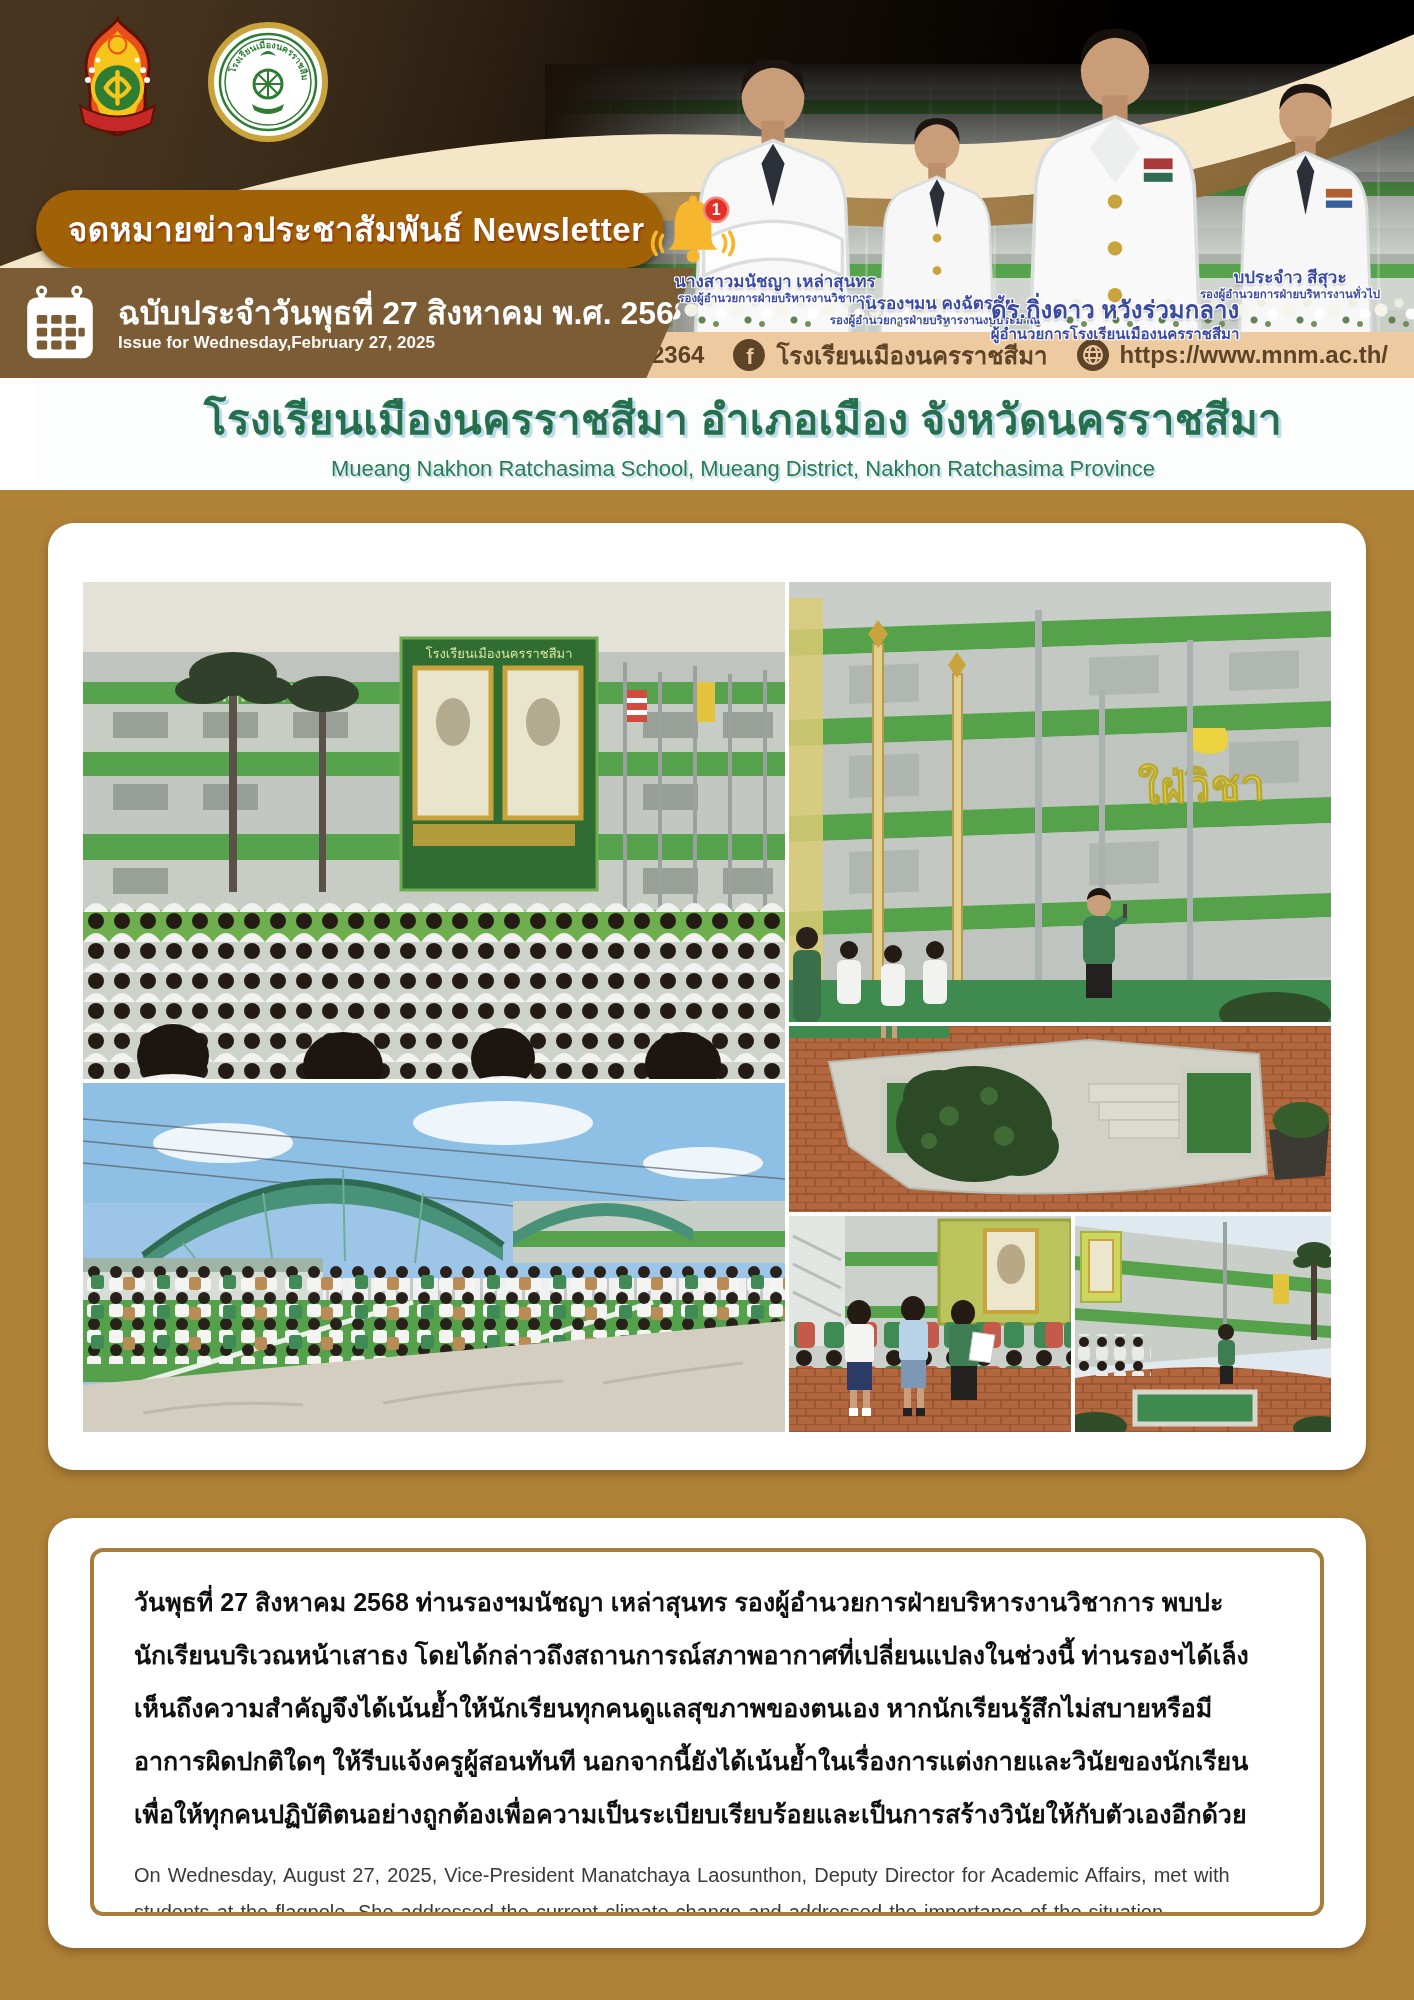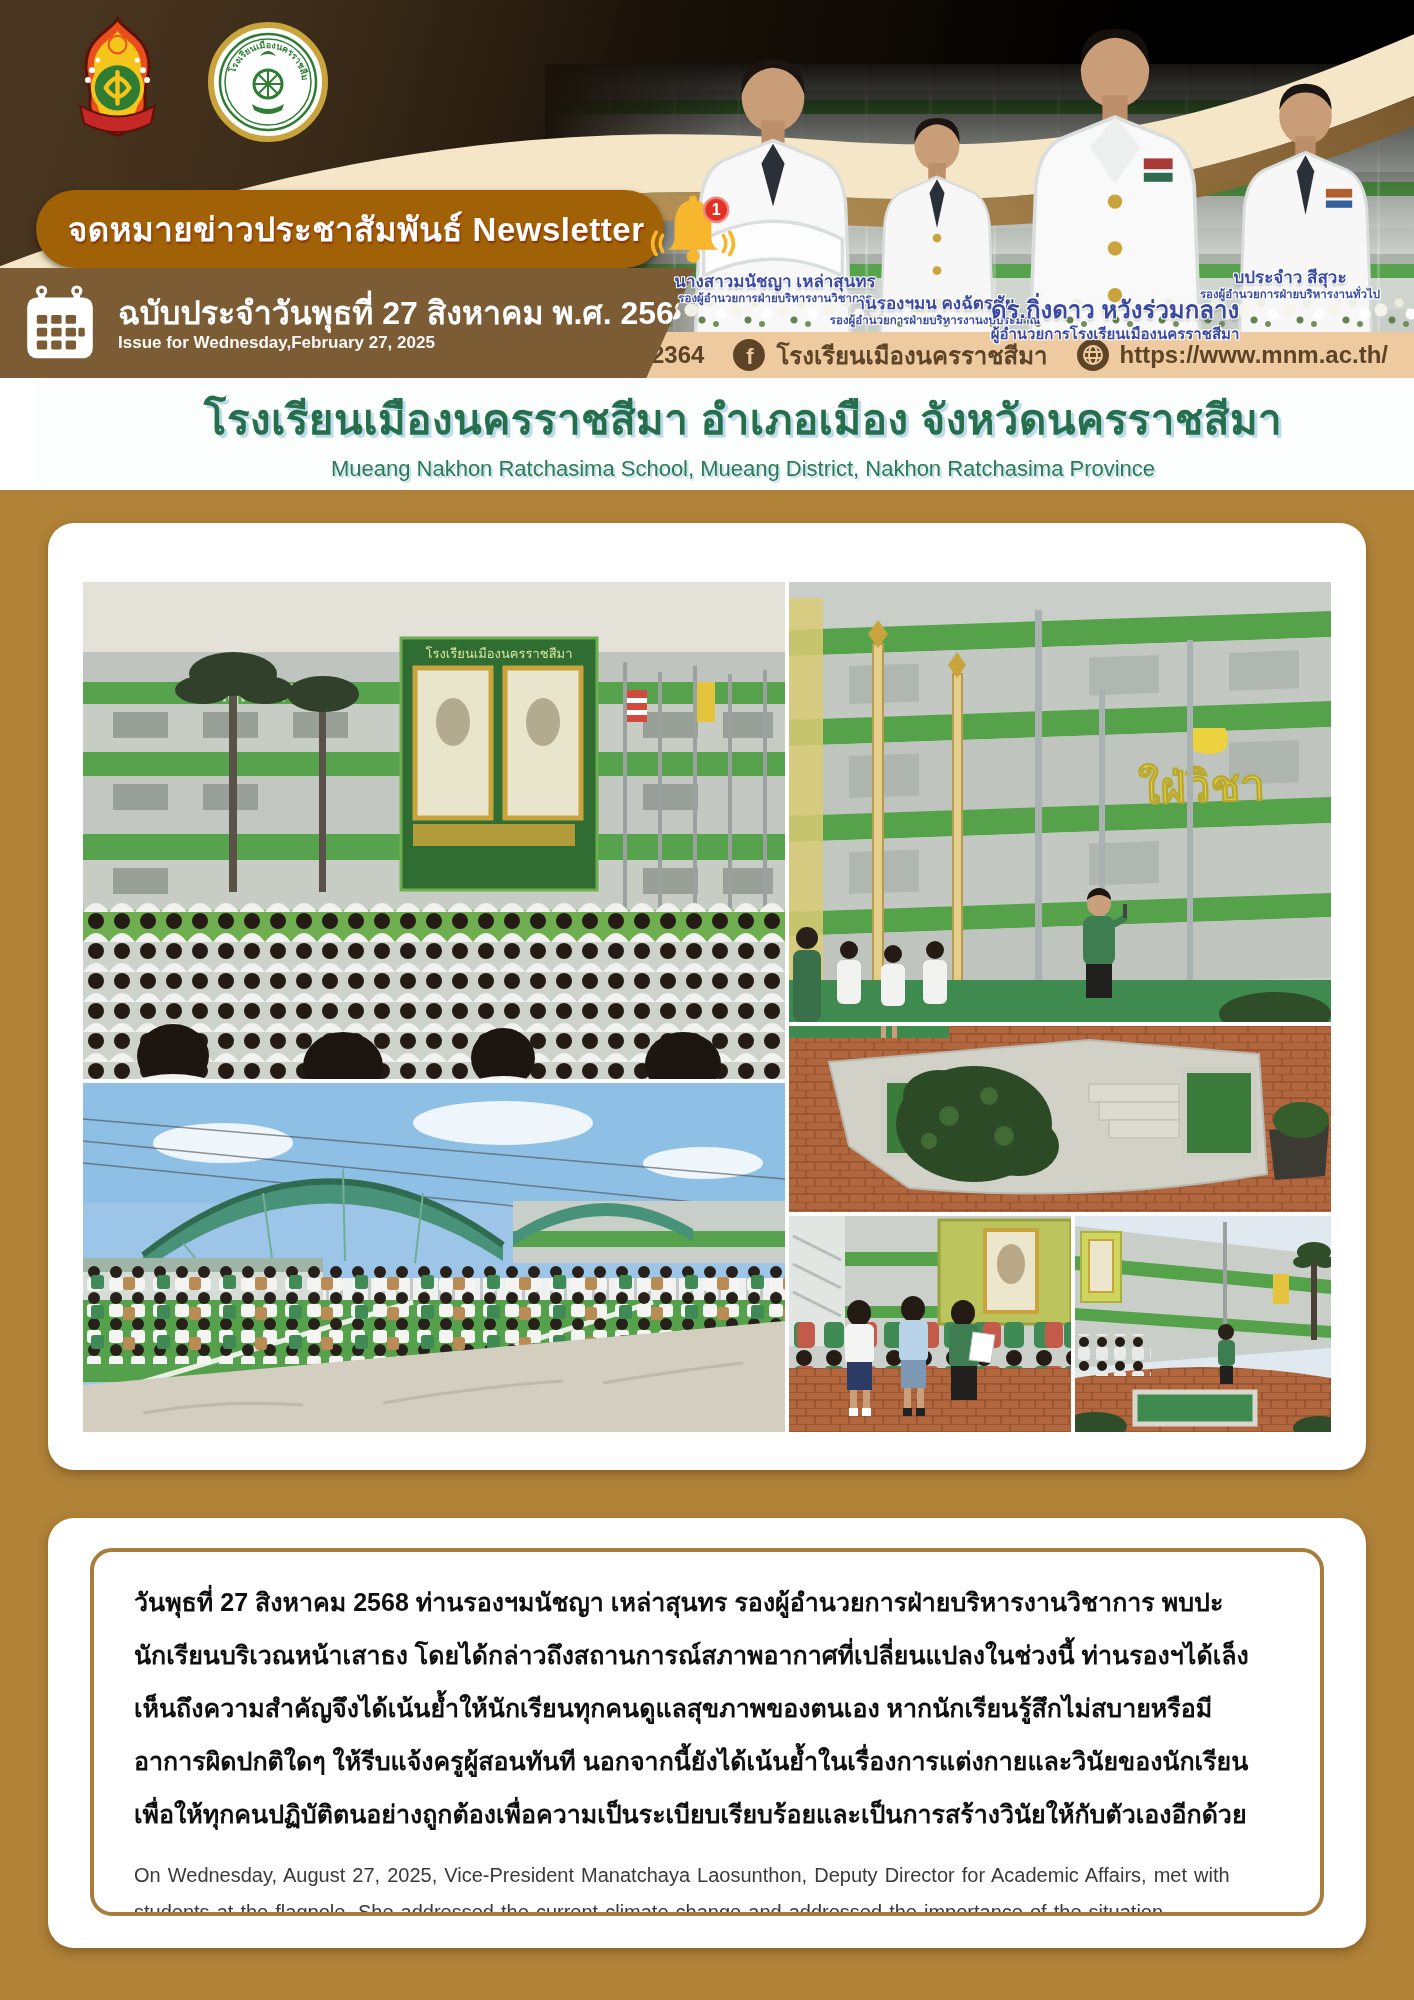--- a/index.html
+++ b/index.html
@@ -82,21 +82,21 @@
   .ph svg{display:block;width:100%;height:100%;}
   .phA{left:35px;top:59px;width:702px;height:497px;}
   .phB{left:35px;top:560px;width:702px;height:349px;}
   .phC{left:741px;top:59px;width:542px;height:440px;}
   .phD{left:741px;top:503px;width:542px;height:186px;}
   .phE{left:741px;top:693px;width:282px;height:216px;}
   .phF{left:1027px;top:693px;width:256px;height:216px;}
 
   .card-text{left:48px;top:1028px;width:1318px;height:430px;}
   .inner-box{position:absolute;left:42px;right:42px;top:30px;bottom:32px;
-    border:4px solid #a87c3a;border-radius:22px;padding:24px 40px;box-sizing:border-box;overflow:hidden;}
+    border:4px solid #a87c3a;border-radius:13px;padding:24px 40px;box-sizing:border-box;overflow:hidden;}
   .p-th{margin:0 0 16px 0;font-size:25px;font-weight:bold;color:#101010;line-height:2.12;text-align:left;}
   .p-en{margin:0;font-size:20px;color:#3a3a3a;line-height:1.85;word-spacing:1.5px;}
 </style>
 </head>
 <body>
 
 <div class="page">
 
   <header class="hdr">
     <div class="hdr-bg"></div>

